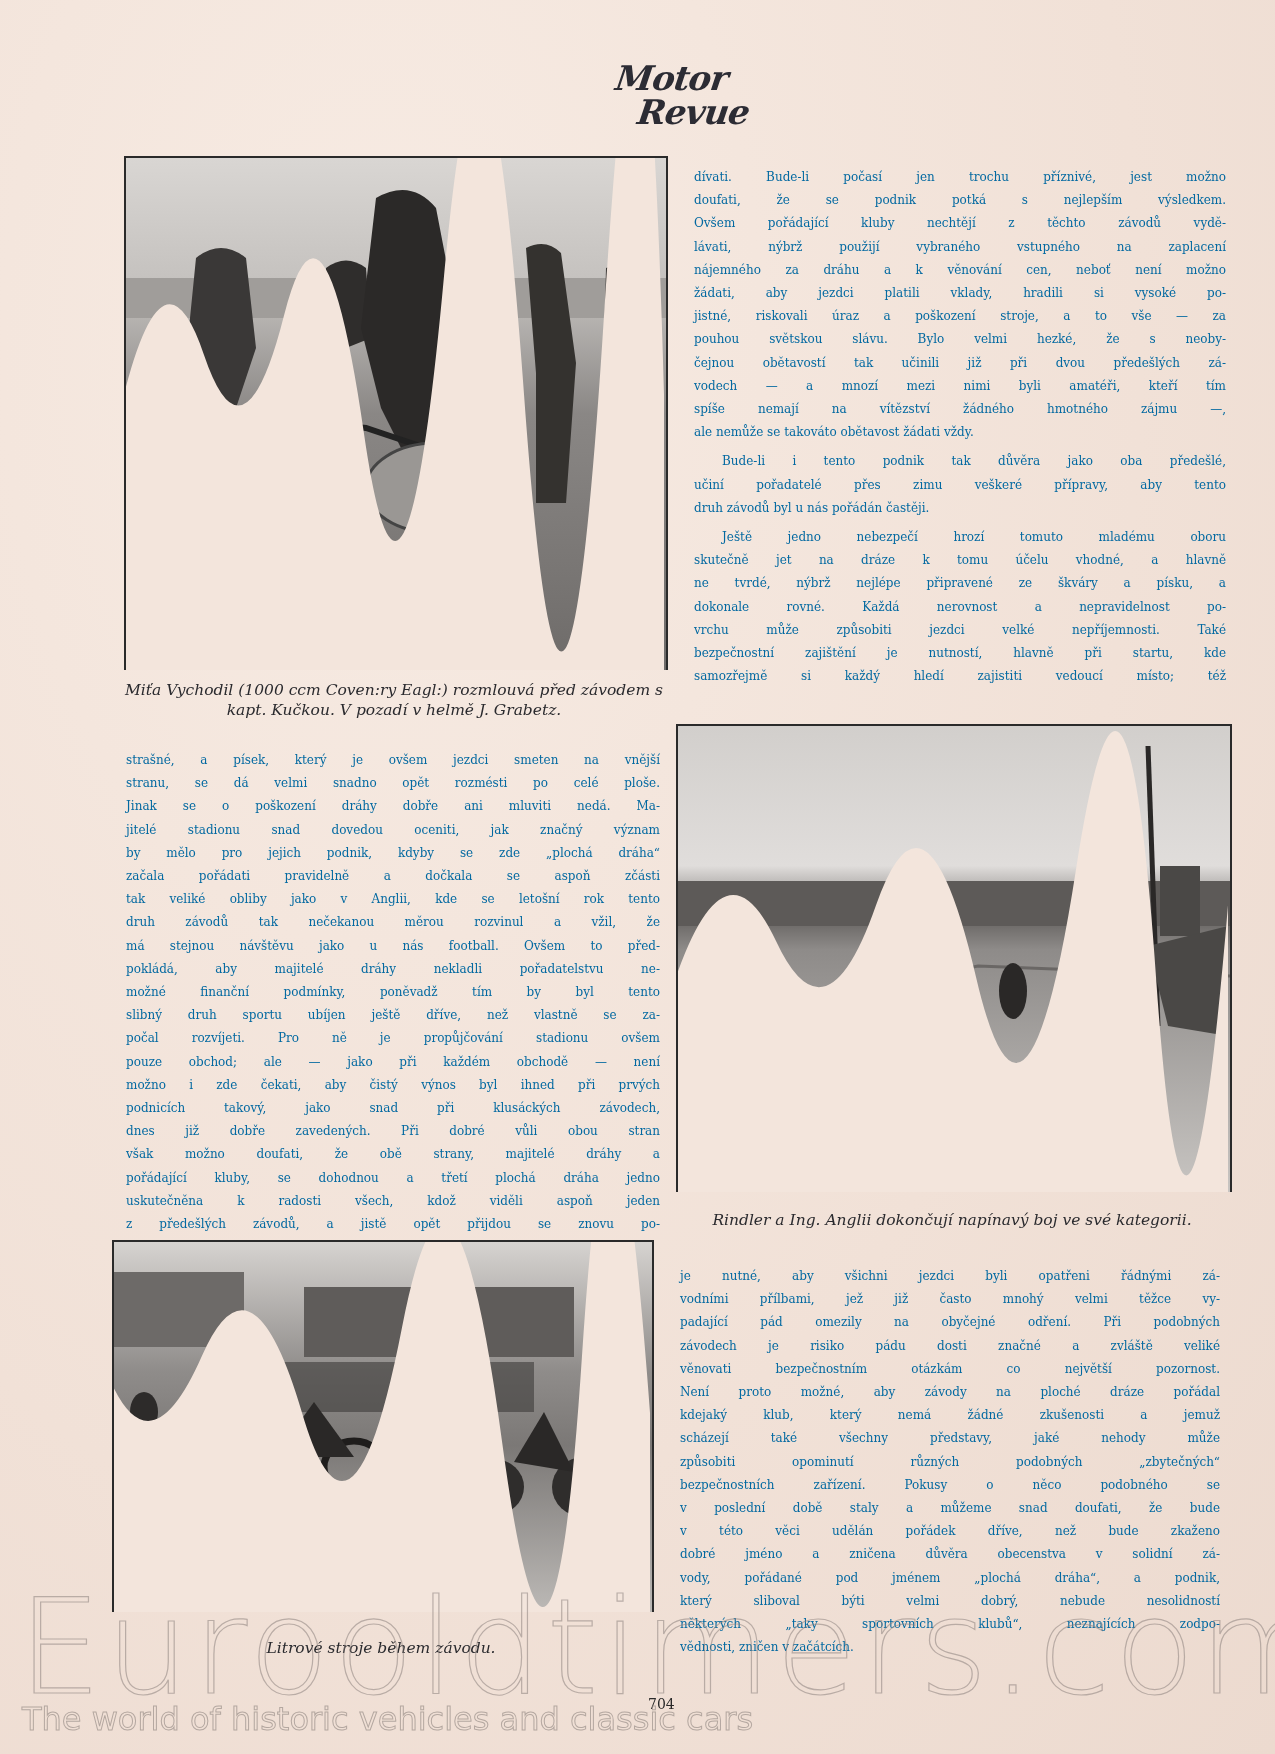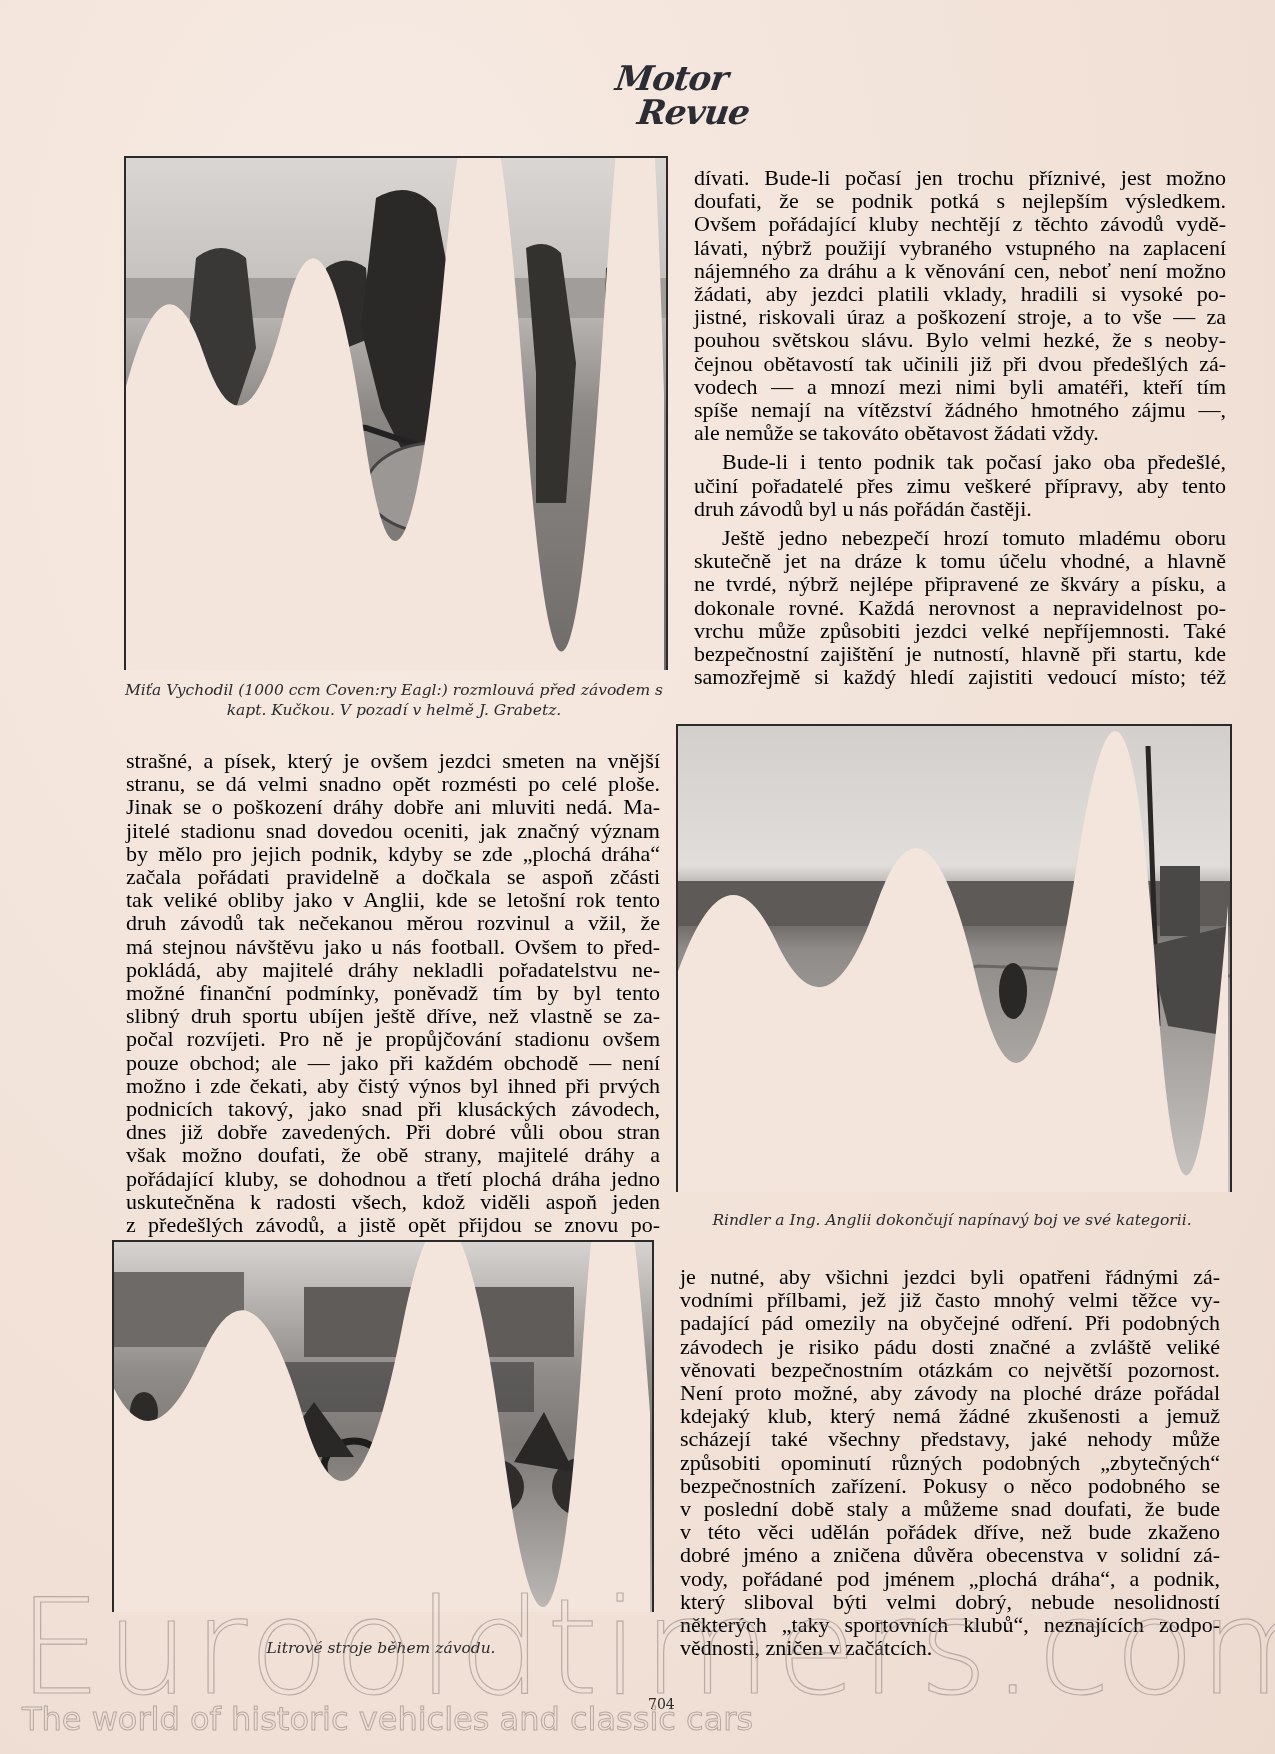--- a/index.html
+++ b/index.html
@@ -14,21 +14,21 @@
     position:absolute; font-family:"DejaVu Serif", serif; font-style:italic; font-weight:bold;
     color:#2c2c34; font-size:34px; letter-spacing:-1px; transform:skewX(-8deg);
   }
   .logo .l1 { left:0; top:0; }
   .logo .l2 { left:22px; top:34px; }
 
   .photo { position:absolute; background:#8d8a88; overflow:hidden; border:2px solid #2a2a2a; border-bottom:none; }
   .photo svg { width:100%; height:100%; display:block; }
   .torn { position:absolute; left:-2px; right:-2px; bottom:0; height:26px; }
 
-  .col { position:absolute; font-size:22px; line-height:23.2px; text-align:justify; color:#000000;font-family:Liberation Serif, serif; }
+  .col { position:absolute; font-size:12px; line-height:23.2px; text-align:justify; color:#0369a1; }
   .col p { margin:0; }
   .col p.ind { text-indent:28px; margin-top:6px; }
   .line { display:block; text-align:justify; text-align-last:justify; white-space:nowrap; }
   .line.last { text-align-last:left; }
 
   .caption { position:absolute; font-style:italic; font-size:15.5px; line-height:20px; color:#2a2a2e; text-align:center; }
 
   .pagenum { position:absolute; left:648px; top:1696px; font-size:14px; color:#2a2a2a; }
 
   .wm1 { position:absolute; left:18px; top:1570px; font-family:"DejaVu Sans", sans-serif; font-size:132px; font-weight:100;
@@ -83,21 +83,21 @@
     <span class="line">nájemného za dráhu a k věnování cen, neboť není možno</span>
     <span class="line">žádati, aby jezdci platili vklady, hradili si vysoké po-</span>
     <span class="line">jistné, riskovali úraz a poškození stroje, a to vše — za</span>
     <span class="line">pouhou světskou slávu. Bylo velmi hezké, že s neoby-</span>
     <span class="line">čejnou obětavostí tak učinili již při dvou předešlých zá-</span>
     <span class="line">vodech — a mnozí mezi nimi byli amatéři, kteří tím</span>
     <span class="line">spíše nemají na vítězství žádného hmotného zájmu —,</span>
     <span class="line last">ale nemůže se takováto obětavost žádati vždy.</span>
   </p>
   <p class="ind" style="text-indent:0">
-    <span class="line" style="padding-left:28px;">Bude-li i tento podnik tak počasí jako oba předešlé,</span>
+    <span class="line" style="padding-left:28px;">Bude-li i tento podnik tak důvěra jako oba předešlé,</span>
     <span class="line">učiní pořadatelé přes zimu veškeré přípravy, aby tento</span>
     <span class="line last">druh závodů byl u nás pořádán častěji.</span>
   </p>
   <p class="ind" style="text-indent:0">
     <span class="line" style="padding-left:28px;">Ještě jedno nebezpečí hrozí tomuto mladému oboru</span>
     <span class="line">skutečně jet na dráze k tomu účelu vhodné, a hlavně</span>
     <span class="line">ne tvrdé, nýbrž nejlépe připravené ze škváry a písku, a</span>
     <span class="line">dokonale rovné. Každá nerovnost a nepravidelnost po-</span>
     <span class="line">vrchu může způsobiti jezdci velké nepříjemnosti. Také</span>
     <span class="line">bezpečnostní zajištění je nutností, hlavně při startu, kde</span>

